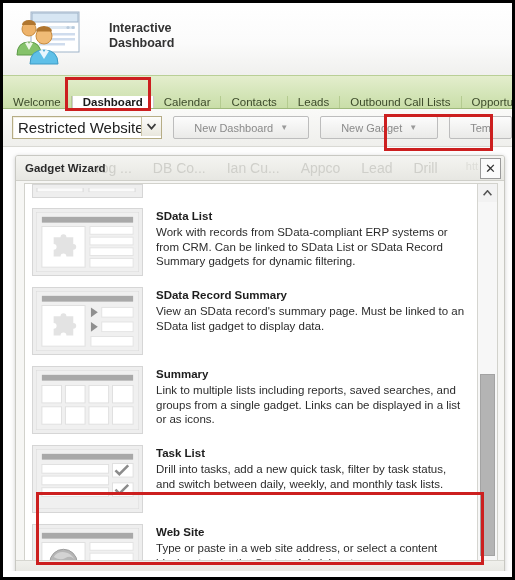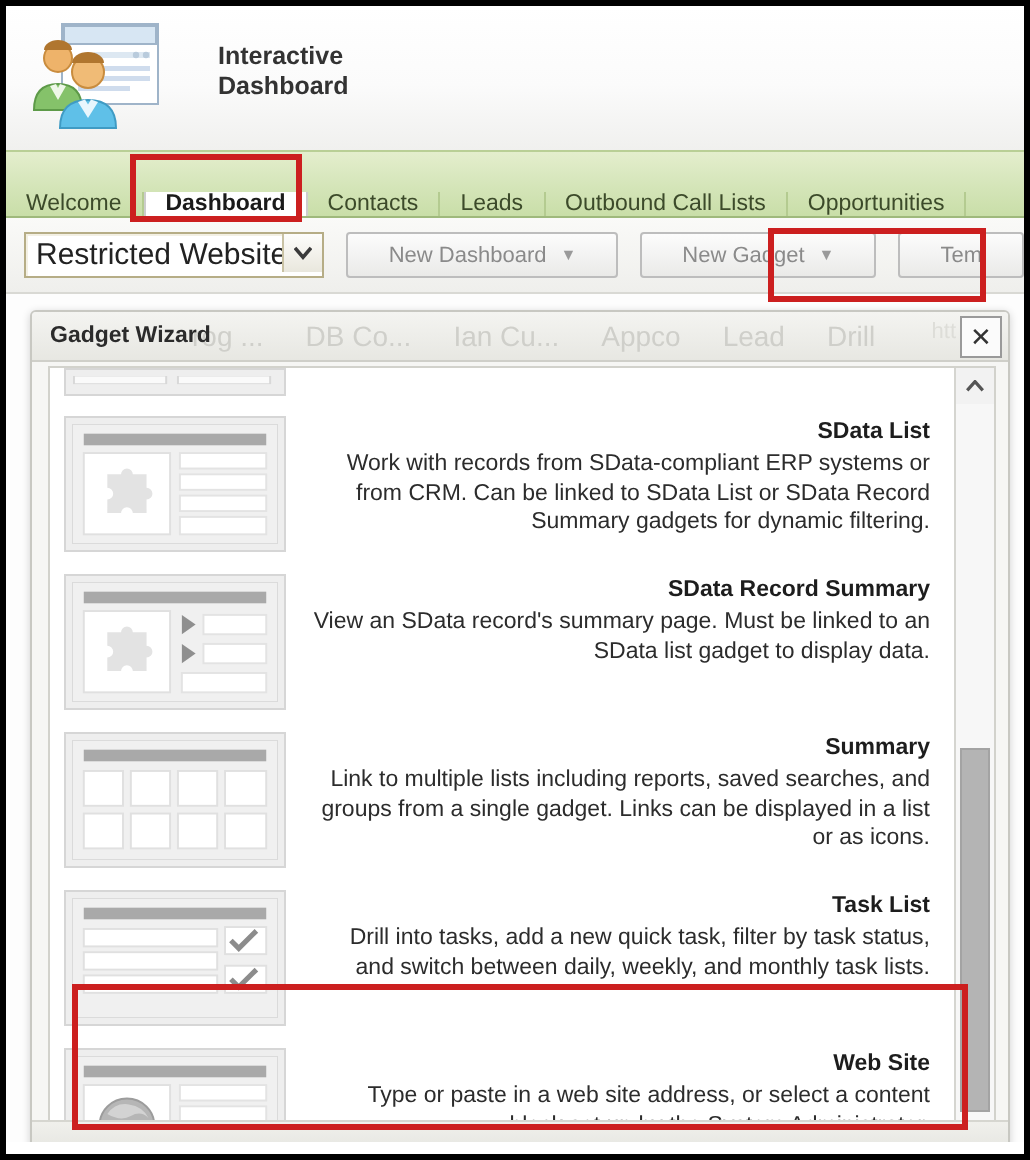--- a/index.html
+++ b/index.html
@@ -118,21 +118,20 @@
     position:absolute;right:3px;top:2px;width:19px;height:19px;
     border:1px solid #9a9a9a;background:#fbfbfb;
     display:flex;align-items:center;justify-content:center;
     font-size:13px;color:#333;line-height:1;cursor:pointer;
   }
 
   .dlg-body{
     position:absolute;left:8px;top:27px;width:472px;height:377px;
     background:#ffffff;border:1px solid #d2d2cc;
     overflow:hidden;
-    text-align:right;
   }
   .list{
     position:absolute;left:0;top:0;width:452px;height:377px;
     overflow:hidden;
   }
   .gitem{
     position:relative;display:flex;
     padding:5px 6px 5px 7px;
     border-bottom:1px solid #ffffff;
   }
@@ -200,20 +199,21 @@
     </div>
     <div class="app-title">
       <div>Interactive</div>
       <div>Dashboard</div>
     </div>
   </div>
 
   <div class="tabbar">
     <div class="tab">Welcome</div>
     <div class="tab active">Dashboard</div>
+    <div class="tab">Calendar</div>
     <div class="tab">Contacts</div>
     <div class="tab">Leads</div>
     <div class="tab">Outbound Call Lists</div>
     <div class="tab">Opportunities</div>
 
   </div>
 
   <div class="toolbar">
     <div class="selwrap">
       <div class="selval">Restricted Websites</div>

